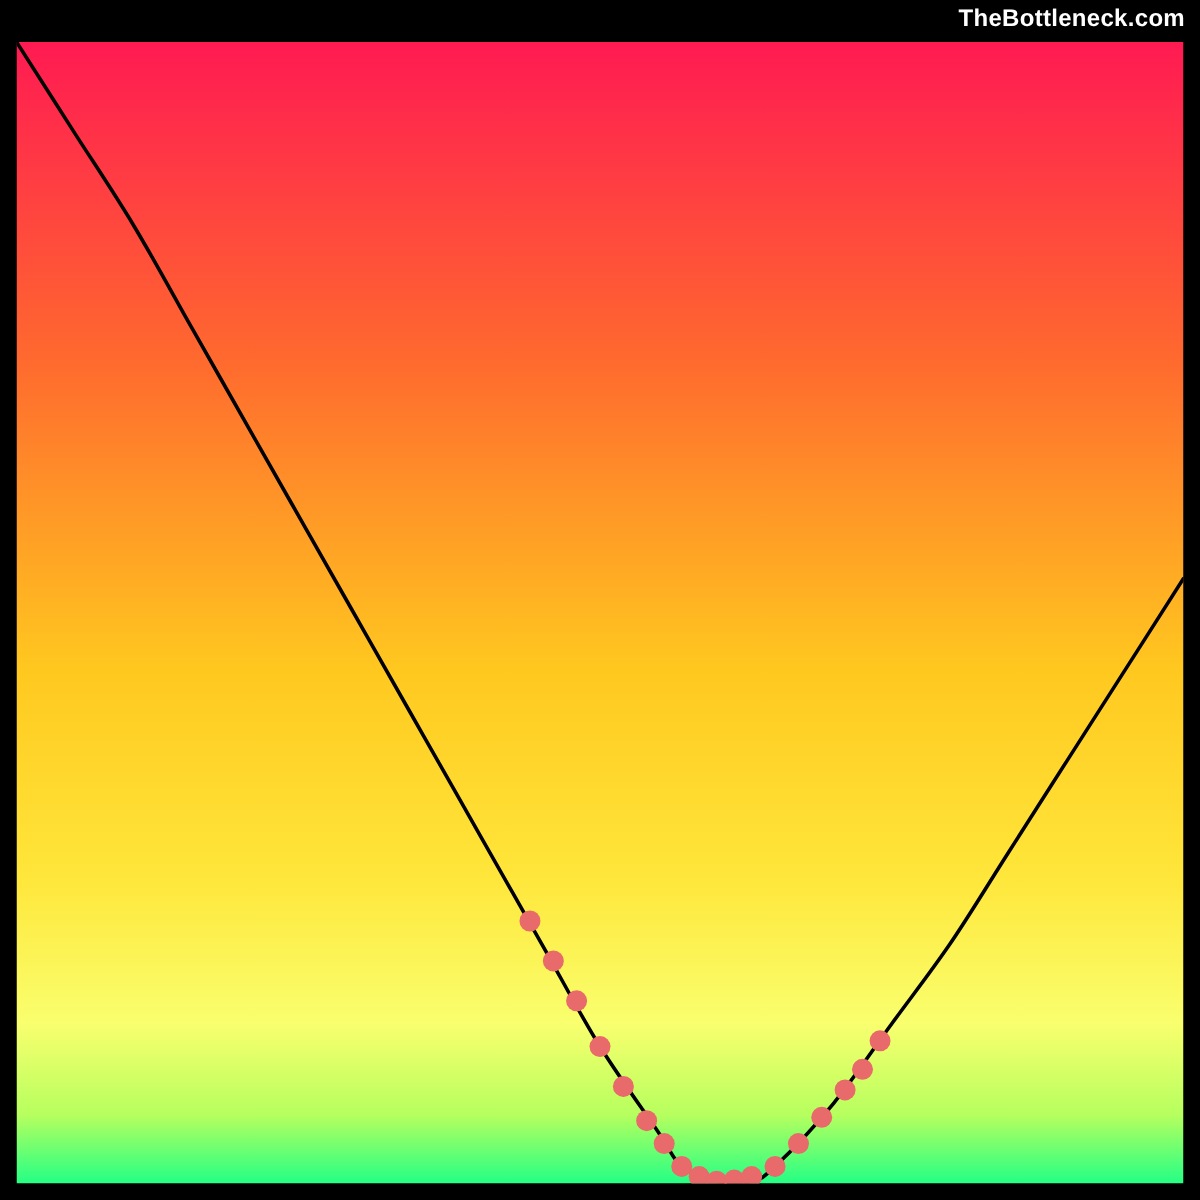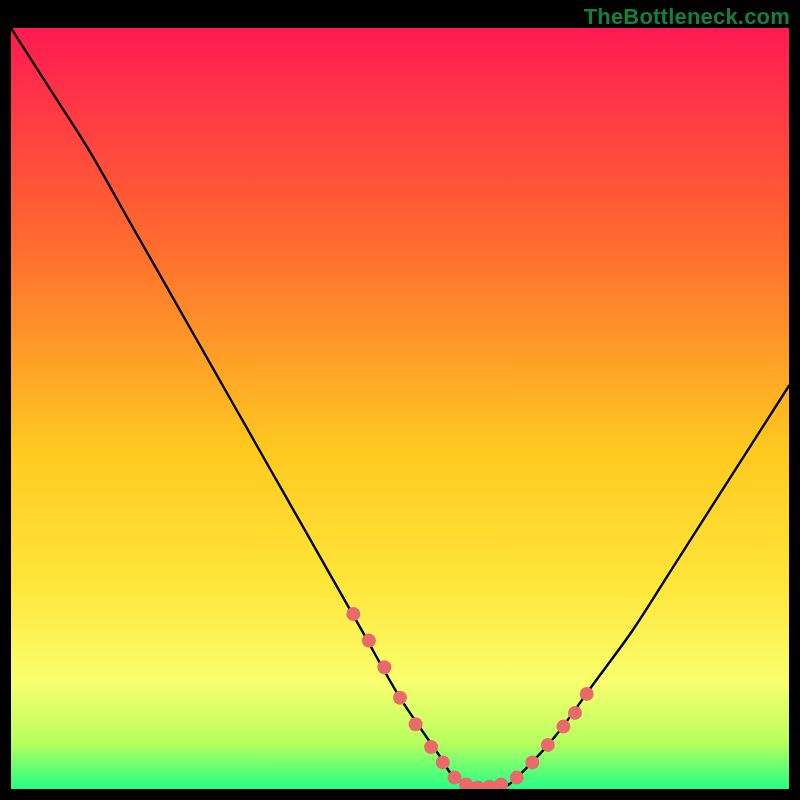--- a/index.html
+++ b/index.html
@@ -14,22 +14,22 @@
   .frame {
     position: relative;
     width: 800px;
     height: 800px;
     background: #000;
   }
   .watermark {
     position: absolute;
     top: 4px;
     right: 10px;
-    color: #15803d;
-    font-size: 22px;
+    color: #ffffff;
+    font-size: 16px;
     font-weight: 600;
     letter-spacing: 0.2px;
   }
   .plot {
     position: absolute;
     left: 11px;
     top: 28px;
     width: 778px;
     height: 761px;
   }

